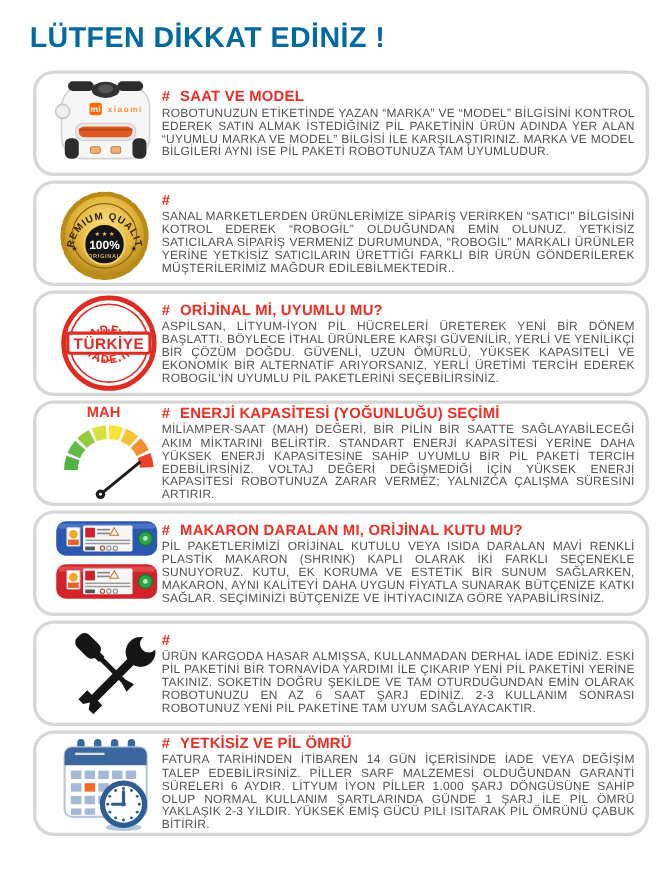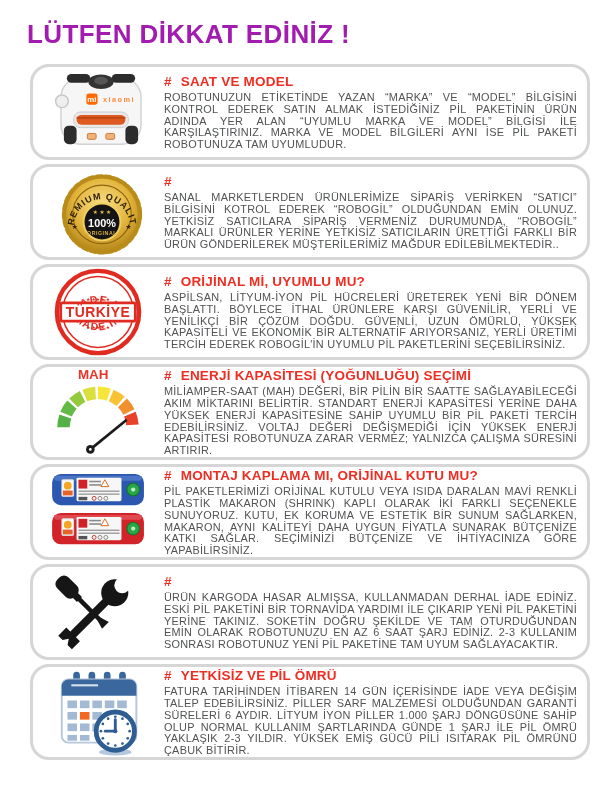--- a/index.html
+++ b/index.html
@@ -2,26 +2,26 @@
 <html><head>
 <meta charset="utf-8">
 <style>
   * { margin:0; padding:0; box-sizing:border-box; }
   html,body { width:600px; height:800px; background:#ffffff; overflow:hidden;
               font-family:"Liberation Sans", sans-serif; }
   svg text { font-family:"Liberation Sans", sans-serif; }
 
   .header { display:flex; align-items:center; gap:19px; padding:19px 0 4px 27px; }
   .logo-box { width:74px; height:74px; flex:0 0 74px; }
-  .page-title { font-size:26px; font-weight:bold; color:#a21caf; letter-spacing:.4px; padding-bottom:8px; }
+  .page-title { font-size:26px; font-weight:bold; color:#0369a1; letter-spacing:.4px; padding-bottom:8px; }
 
   .cards { margin:2px 0 0 30px; width:560px; }
   .card { height:96px; margin-bottom:4px; border:3px solid #d6d6d6; border-radius:19px;
           background:#fff; display:flex; align-items:center; overflow:hidden; }
-  .icon-box { width:114px; flex:0 0 114px; display:flex; justify-content:flex-start; align-items:center;margin-left:17px; }
+  .icon-box { width:114px; flex:0 0 114px; display:flex; justify-content:flex-end; align-items:center; }
   .content { flex:1; padding-right:10px; }
   .heading { display:flex; align-items:baseline; gap:9px; color:#ee2d23;
              font-size:13.5px; font-weight:bold; letter-spacing:.2px; margin-bottom:2px; }
   .body-text { font-size:10.9px; font-weight:normal; color:#515254; text-align:justify;
                line-height:1.1; letter-spacing:.25px; }
 </style>
 </head>
 <body>
 
 <div class="header">
@@ -192,21 +192,21 @@
           <circle cx="51" cy="69" r="2" fill="none" stroke="#888" stroke-width="1"></circle>
           <circle cx="57" cy="69" r="2" fill="none" stroke="#888" stroke-width="1"></circle>
           <circle cx="85" cy="60" r="6.5" fill="#28a745" stroke="#15742f" stroke-width="1.2"></circle>
           <circle cx="85" cy="60" r="2.2" fill="#bfe8cb"></circle>
         </g>
       </svg>
     </div>
     <div class="content">
       <div class="heading">
         <span>#</span>
-        <span>MONTAJ KAPLAMA MI, ORİJİNAL KUTU MU?</span>
+        <span>MAKARON DARALAN MI, ORİJİNAL KUTU MU?</span>
       </div>
       <p class="body-text">PİL PAKETLERİMİZİ ORİJİNAL KUTULU VEYA ISIDA DARALAN MAVİ RENKLİ PLASTİK MAKARON (SHRINK) KAPLI OLARAK İKİ FARKLI SEÇENEKLE SUNUYORUZ. KUTU, EK KORUMA VE ESTETİK BİR SUNUM SAĞLARKEN, MAKARON, AYNI KALİTEYİ DAHA UYGUN FİYATLA SUNARAK BÜTÇENİZE KATKI SAĞLAR. SEÇİMİNİZİ BÜTÇENİZE VE İHTİYACINIZA GÖRE YAPABİLİRSİNİZ.</p>
     </div>
   </section>
 
   <section class="card">
     <div class="icon-box">
       <svg viewBox="0 0 96 96" width="84" height="84">
         <g fill="#161616" stroke="none">
           <g transform="translate(28,28) rotate(-45)">

